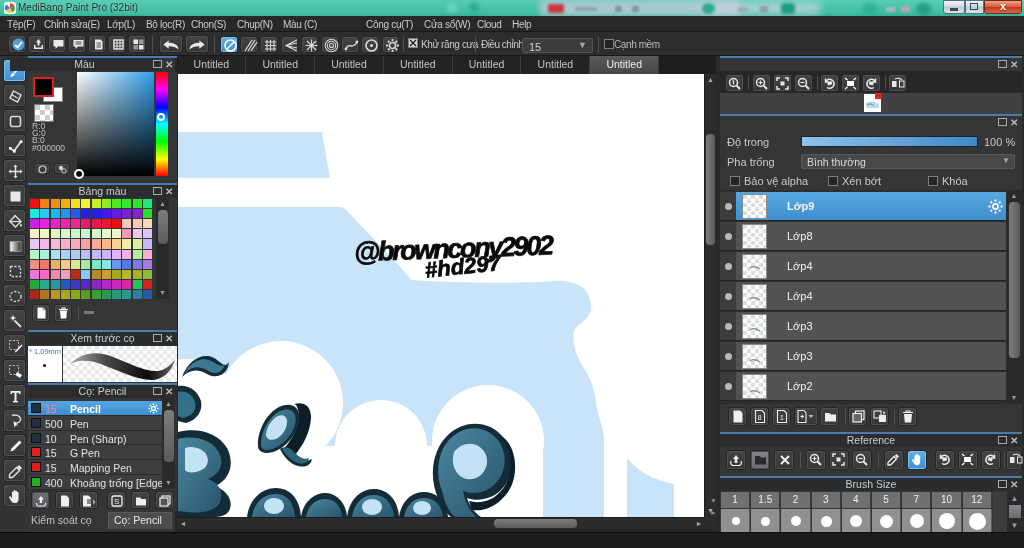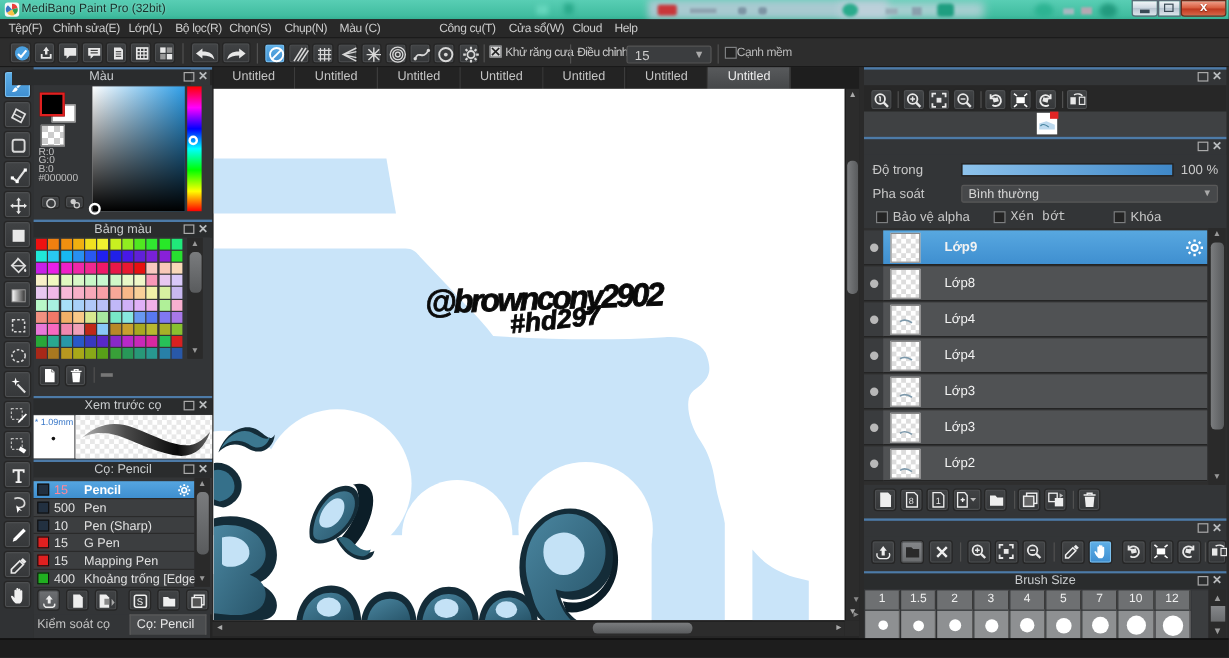--- a/index.html
+++ b/index.html
@@ -719,29 +719,29 @@
       <path d="M3 11 C5 9 8 10 10 12" stroke="#4a86a0" stroke-width="1" fill="none"></path>
     </svg>
     <div class="abs" style="left:875px;top:93px;width:7px;height:6px;background:#e02424;"></div>
     <div class="bluline" style="left:720px;top:114px;width:302px;"></div>
     <div class="popico" style="left:998px;top:118px;"></div>
     <div class="xico" style="left:1010px;top:118px;">✕</div>
     <div class="abs" style="left:720px;top:129px;width:302px;height:61px;background:#333537;"></div>
     <div class="abs" style="left:727px;top:136px;font-size:11px;color:#c8c8c8;">Độ trong</div>
     <div class="abs" style="left:801px;top:136px;width:177px;height:11px;background:linear-gradient(to right,#8ec3ec,#3f88c8);border:1px solid #222;"></div>
     <div class="abs" style="left:984px;top:136px;font-size:11px;color:#c8c8c8;">100 %</div>
-    <div class="abs" style="left:727px;top:156px;font-size:11px;color:#c8c8c8;">Pha soát</div>
+    <div class="abs" style="left:727px;top:156px;font-size:11px;color:#c8c8c8;">Pha trống</div>
     <div class="abs" style="left:801px;top:154px;width:214px;height:15px;background:#46484a;border:1px solid #585858;border-radius:2px;">
       <span style="position:absolute;left:5px;top:1px;font-size:10.5px;color:#d8d8d8;">Bình thường</span>
       <span style="position:absolute;right:4px;top:1px;font-size:8px;color:#aaa;">▼</span>
     </div>
     <div class="chk" style="left:730px;top:176px;"></div>
     <div class="abs" style="left:744px;top:175px;font-size:11px;color:#c8c8c8;">Bảo vệ alpha</div>
     <div class="chk" style="left:828px;top:176px;"></div>
-    <div class="abs" style="left:842px;top:175px;font-size:11px;color:#c8c8c8;font-family:Liberation Mono, monospace;">Xén bớt</div>
+    <div class="abs" style="left:842px;top:175px;font-size:11px;color:#c8c8c8;">Xén bớt</div>
     <div class="chk" style="left:928px;top:176px;"></div>
     <div class="abs" style="left:942px;top:175px;font-size:11px;color:#c8c8c8;">Khóa</div>
     <div class="abs" style="left:720px;top:190px;width:302px;height:214px;background:#2e2e2e;overflow:hidden;">
       <div class="abs" style="left:0;top:1.5px;width:286px;height:29px;background:#3a3c3e;border-bottom:1px solid #242424;"></div>
       <div class="abs" style="left:16px;top:1.5px;width:270px;height:29px;background:linear-gradient(#58a8e0,#3f8fd0);border-bottom:1px solid #242424;"></div>
       <div class="abs" style="left:5px;top:12.5px;width:7px;height:7px;background:#b8b8b8;border-radius:50%;"></div>
       <div class="abs" style="left:22px;top:3.5px;width:25px;height:25px;background:conic-gradient(#fff 0 25%,#ddd 0 50%,#fff 0 75%,#ddd 0) 0 0/8px 8px,#fff;border:1px solid #888;"></div>
       <div class="abs" style="left:67px;top:9.5px;font-size:11px;color:#f2f2f2;font-weight:bold;">Lớp9</div>
       <svg style="left:268px;top:8.5px;" width="15" height="15" viewBox="0 0 15 15">
         <circle cx="7.5" cy="7.5" r="2.6" fill="none" stroke="#fff" stroke-width="1.6"></circle>
@@ -843,20 +843,21 @@
     </div>
     <div class="btn" style="left:898px;top:407px;width:19px;height:19px;">
       <svg width="12" height="13" viewBox="0 0 12 13" style="left:3px;top:2px;">
         <path d="M1 2.5 H11 M4 2 V1 H8 V2" stroke="#eee" stroke-width="1.2" fill="none"></path>
         <path d="M2 4 H10 L9.2 12.5 H2.8 Z" fill="#eee"></path>
       </svg>
     </div>
     <div class="sep" style="left:845px;top:409px;height:15px;"></div>
     <div class="sep" style="left:894px;top:409px;height:15px;"></div>
     <div class="bluline" style="left:720px;top:432px;width:302px;"></div>
+    <div class="phead" style="left:720px;top:434px;width:302px;height:13px;">Reference</div>
     <div class="popico" style="left:998px;top:436px;"></div>
     <div class="xico" style="left:1010px;top:436px;">✕</div>
     <div class="abs" style="left:720px;top:447px;width:302px;height:29px;background:#333537;"></div>
     <div class="btn" style="left:726px;top:450px;width:20px;height:20px;">
       <svg width="14" height="13" viewBox="0 0 14 13" style="left:2px;top:2px;">
         <path d="M7 2 L10 6 H8.3 V10 H5.7 V6 H4 Z" fill="#eee"></path>
         <path d="M2 8 A3.5 3.5 0 0 0 4 12.5 H10 A3 3 0 0 0 12 8" fill="none" stroke="#eee" stroke-width="1.2"></path>
       </svg>
     </div>
     <div class="btn" style="left:750px;top:450px;width:20px;height:20px;background:linear-gradient(#85878a,#6a6c6e);">

